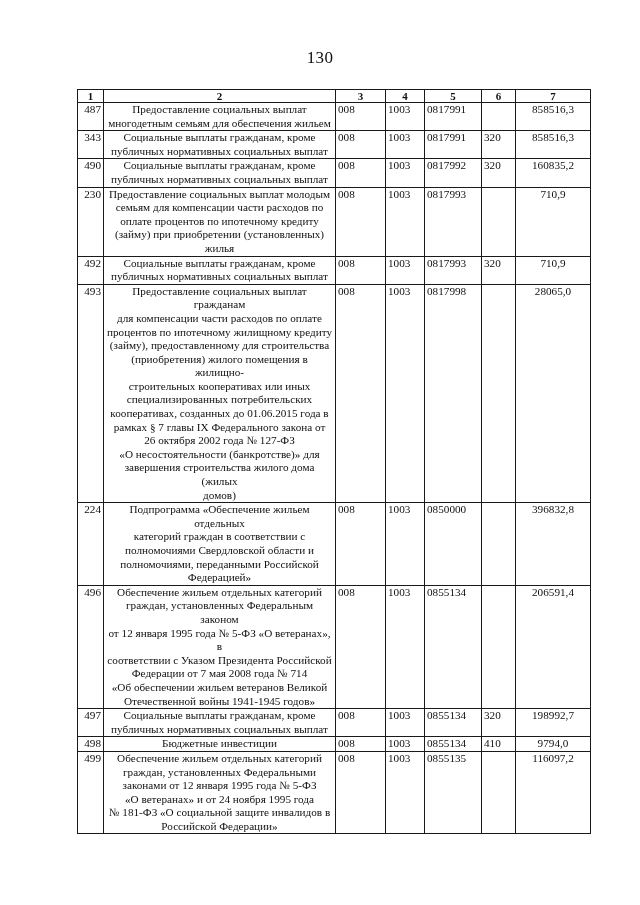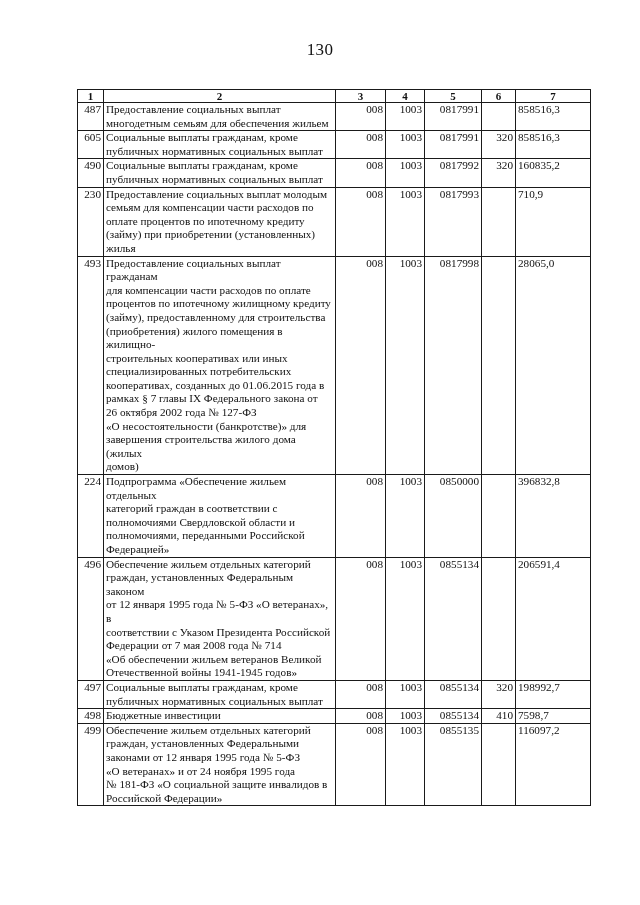--- a/index.html
+++ b/index.html
@@ -10,21 +10,21 @@
   body {
     width: 640px;
     height: 905px;
     position: relative;
     overflow: hidden;
     font-family: "Liberation Serif", "DejaVu Serif", serif;
     color: #111;
   }
   .page-number {
     position: absolute;
-    top: 40px;
+    top: 48px;
     left: 0;
     width: 640px;
     text-align: center;
     font-size: 17px;
     letter-spacing: 0.3px;
   }
   table.budget {
     position: absolute;
     top: 89px;
     left: 77px;
@@ -42,24 +42,24 @@
   }
   table.budget th {
     font-weight: bold;
     text-align: center;
     height: 11px;
     line-height: 11px;
     font-size: 11px;
     padding-top: 1px;
   }
   td.num { text-align: right; }
-  td.desc { text-align: left; padding-left: 2px; white-space: pre-line; margin-top: 20px; }
-  td.code { text-align: right; }
+  td.desc { text-align: center; padding-left: 2px; white-space: pre-line; margin-top: 20px; }
+  td.code { text-align: left; }
   td.sum {
-    text-align: left;
+    text-align: center;
     vertical-align: bottom;
     padding-right: 1px;
   }
   col.c1 { width: 26px; }
   col.c2 { width: 232px; }
   col.c3 { width: 50px; }
   col.c4 { width: 39px; }
   col.c5 { width: 57px; }
   col.c6 { width: 34px; }
   col.c7 { width: 75px; }
@@ -97,21 +97,21 @@
     <td class="desc">Предоставление социальных выплат
 многодетным семьям для обеспечения жильем</td>
     <td class="code">008</td>
     <td class="code">1003</td>
     <td class="code">0817991</td>
     <td class="code"></td>
     <td class="sum">858516,3</td>
   </tr>
 
   <tr>
-    <td class="num">605</td>
+    <td class="num">343</td>
     <td class="desc">Социальные выплаты гражданам, кроме
 публичных нормативных социальных выплат</td>
     <td class="code">008</td>
     <td class="code">1003</td>
     <td class="code">0817991</td>
     <td class="code">320</td>
     <td class="sum">858516,3</td>
   </tr>
 
 
@@ -133,20 +133,30 @@
 оплате процентов по ипотечному кредиту
 (займу) при приобретении (установленных)
 жилья</td>
     <td class="code">008</td>
     <td class="code">1003</td>
     <td class="code">0817993</td>
     <td class="code"></td>
     <td class="sum">710,9</td>
   </tr>
 
+  <tr>
+    <td class="num">492</td>
+    <td class="desc">Социальные выплаты гражданам, кроме
+публичных нормативных социальных выплат</td>
+    <td class="code">008</td>
+    <td class="code">1003</td>
+    <td class="code">0817993</td>
+    <td class="code">320</td>
+    <td class="sum">710,9</td>
+  </tr>
 
   <tr>
     <td class="num">493</td>
     <td class="desc">Предоставление социальных выплат гражданам
 для компенсации части расходов по оплате
 процентов по ипотечному жилищному кредиту
 (займу), предоставленному для строительства
 (приобретения) жилого помещения в жилищно-
 строительных кооперативах или иных
 специализированных потребительских
@@ -205,21 +215,21 @@
     <td class="sum">198992,7</td>
   </tr>
 
   <tr>
     <td class="num">498</td>
     <td class="desc">Бюджетные инвестиции</td>
     <td class="code">008</td>
     <td class="code">1003</td>
     <td class="code">0855134</td>
     <td class="code">410</td>
-    <td class="sum">7598,7</td>
+    <td class="sum">9794,0</td>
   </tr>
 
   <tr>
     <td class="num">499</td>
     <td class="desc">Обеспечение жильем отдельных категорий
 граждан, установленных Федеральными
 законами от 12 января 1995 года № 5-ФЗ
 «О ветеранах» и от 24 ноября 1995 года
 № 181-ФЗ «О социальной защите инвалидов в
 Российской Федерации»</td>

